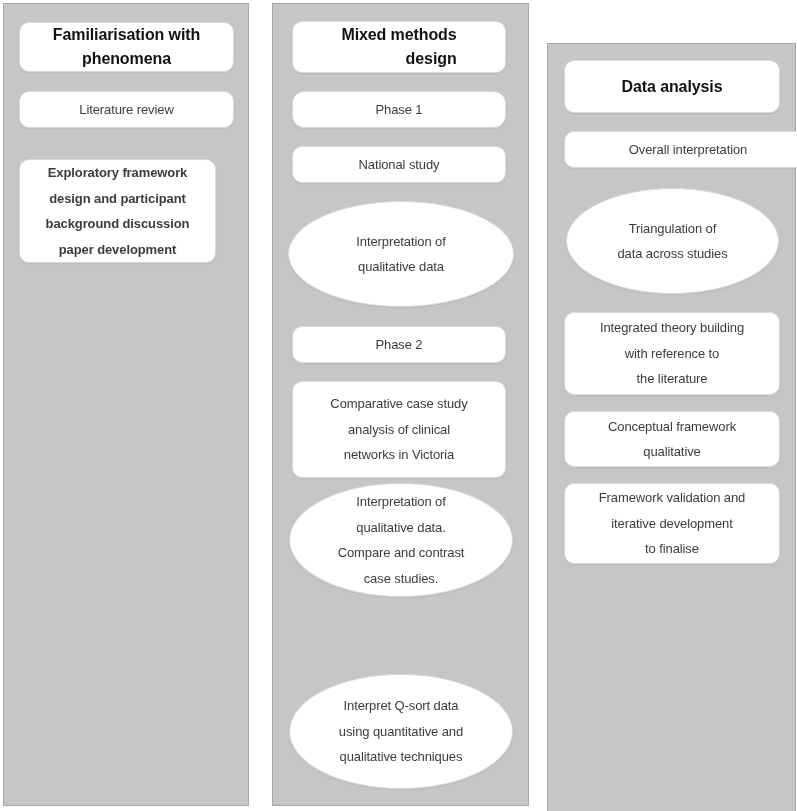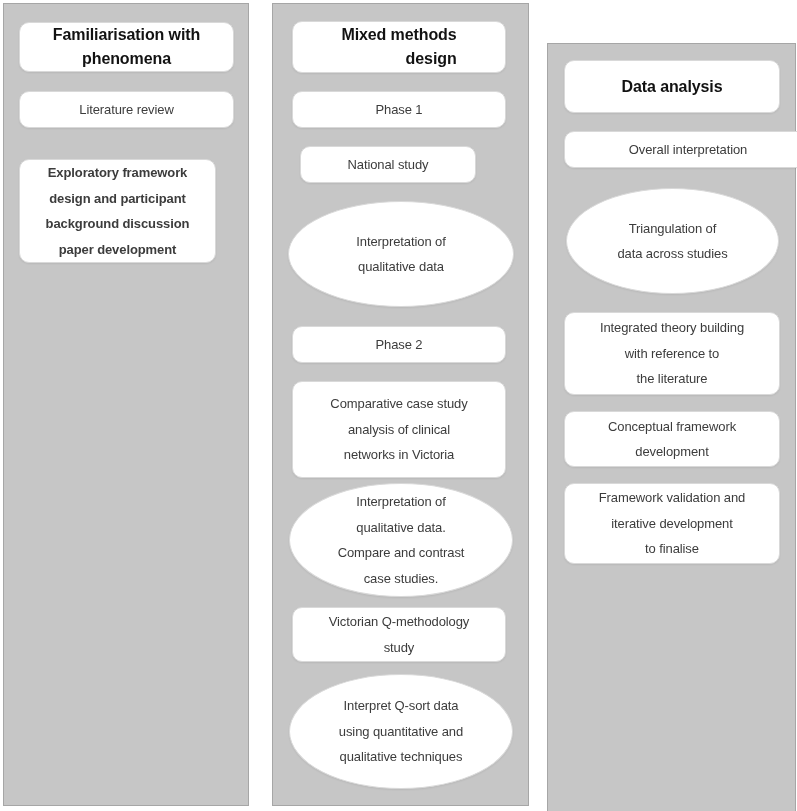--- a/index.html
+++ b/index.html
@@ -49,47 +49,45 @@
     <div class="node rect" style="left:15px; top:87px; width:215px; height:37px;">Literature review</div>
     <div class="node rect" style="left:15px; top:155px; width:197px; height:104px;font-weight:bold;">Exploratory framework
 design and participant
 background discussion
 paper development</div>
   </section>
 
   <section class="panel" style="left:272px; width:257px;">
     <div class="node rect header" style="left:19px; top:17px; width:214px; height:52px;text-align:right;">Mixed methods
 design</div>
-    <div class="node rect" style="left:19px; top:87px; width:214px; height:37px;">Phase 1</div>
-    <div class="node rect" style="left:19px; top:142px; width:176px; height:37px;margin-left:8px;">National study</div>
+    <div class="node rect" style="left:19px; top:87px; width:214px; height:37px;border-radius:12px;">Phase 1</div>
+    <div class="node rect" style="left:19px; top:142px; width:214px; height:37px;">National study</div>
     <div class="node ellipse" style="left:15px; top:197px; width:226px; height:106px;">Interpretation of
 qualitative data</div>
     <div class="node rect" style="left:19px; top:322px; width:214px; height:37px;text-align:center;">Phase 2</div>
     <div class="node rect" style="left:19px; top:377px; width:214px; height:97px;">Comparative case study
 analysis of clinical
 networks in Victoria</div>
     <div class="node ellipse" style="left:16px; top:479px; width:224px; height:114px;">Interpretation of
 qualitative data.
 Compare and contrast
 case studies.</div>
-    <div class="node rect" style="left:19px; top:603px; width:214px; height:55px;">Victorian Q-methodology
-study</div>
     <div class="node ellipse" style="left:16px; top:670px; width:224px; height:115px;">Interpret Q-sort data
 using quantitative and
 qualitative techniques</div>
   </section>
 
   <section class="panel" style="left:547px; width:249px;margin-top:40px;">
     <div class="node rect header" style="left:16px; top:16px; width:216px; height:53px;">Data analysis</div>
     <div class="node rect" style="left:16px; top:87px; width:248px; height:37px;">Overall interpretation</div>
     <div class="node ellipse" style="left:18px; top:144px; width:213px; height:106px;">Triangulation of
 data across studies</div>
     <div class="node rect" style="left:16px; top:268px; width:216px; height:83px;">Integrated theory building
 with reference to
 the literature</div>
     <div class="node rect" style="left:16px; top:367px; width:216px; height:56px;">Conceptual framework
-development</div>
+qualitative</div>
     <div class="node rect" style="left:16px; top:439px; width:216px; height:81px;">Framework validation and
 iterative development
 to finalise</div>
   </section>
 
 </div>
 
 </body></html>

